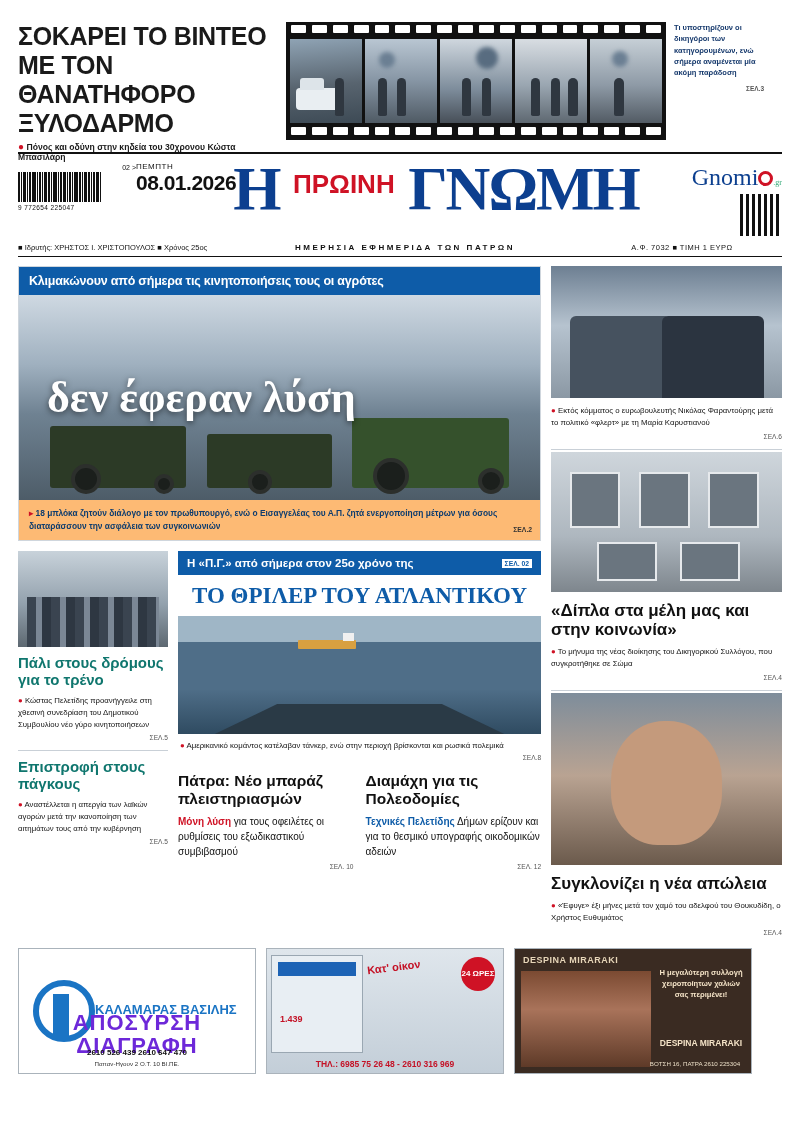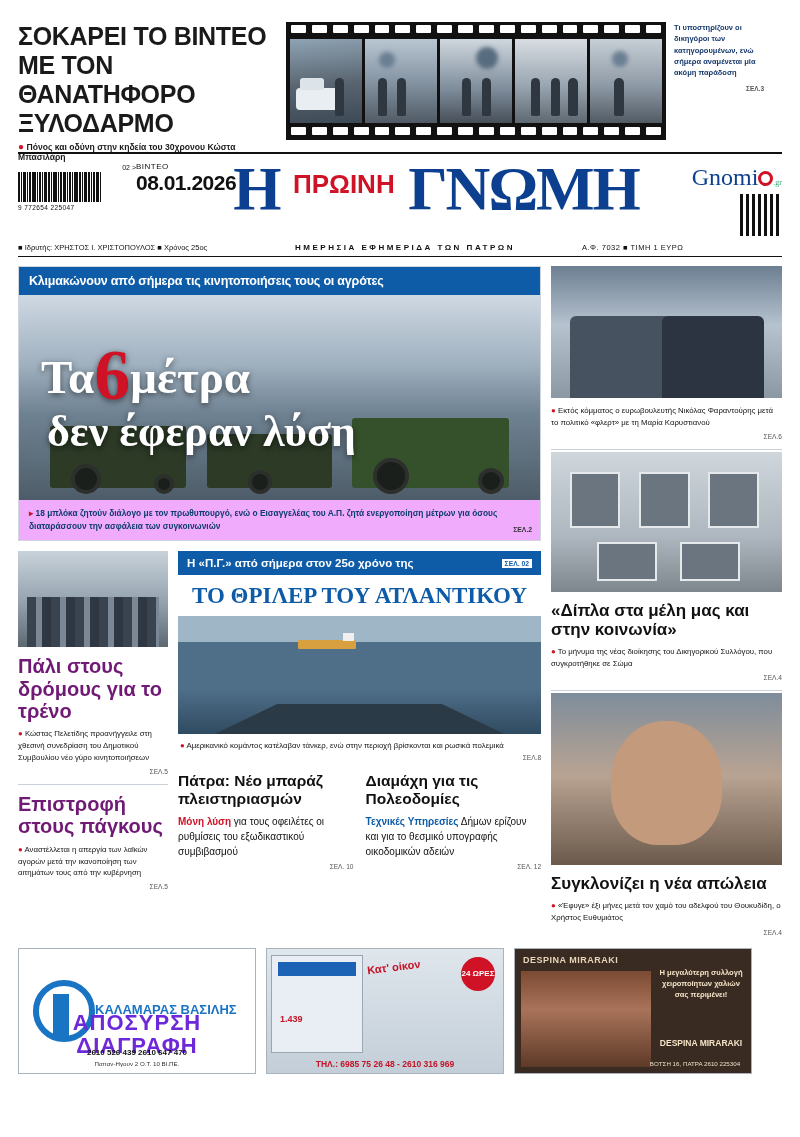--- a/index.html
+++ b/index.html
@@ -73,21 +73,21 @@
   .gnomi { font-size: 24px; color:#0c3f8f; font-weight:normal; font-family:"Liberation Serif",serif;}
   .gnomi .o { display:inline-block; width:15px;height:15px;border:3px solid #cf1225; border-radius:50%; vertical-align:-1px;}
   .gnomi .gr { font-size:8px; color:#3a7; }
   .qr { width: 42px; height: 42px; background:
       repeating-linear-gradient(90deg,#111 0 3px,#fff 3px 6px),
       repeating-linear-gradient(0deg,#111 0 3px,transparent 3px 6px);
       display:inline-block; margin-top:3px; }
   .mh-bottom { display:flex; align-items:center; font-size:7.5px; padding:3px 0 4px; color:#111;}
   .mh-bottom .l { width: 210px; }
   .mh-bottom .c { flex:1; text-align:center; letter-spacing:2.5px; font-weight:bold; font-size:8px;}
-  .mh-bottom .r { width: 200px; text-align:left; letter-spacing:.5px;}
+  .mh-bottom .r { width: 200px; text-align:center; letter-spacing:.5px;}
   .sq { color:#111; }
 
   
   .main { display: flex; gap: 10px; margin-top: 9px; }
   .col-left { width: 530px; }
   .col-right { width: 234px; }
 
   
   .lead { border: 1px solid #cfd6dd; }
   .lead .kicker {
@@ -104,34 +104,34 @@
   .lead .photo .wheel { position:absolute; bottom:3%; border-radius:50%; background:#1b1f1c; border:4px solid #2c2f2c;}
   .lead .headline {
     position: absolute; left: 0; right: 0; top: 0; bottom: 0;
     display: flex; flex-direction: column; justify-content: center;
     padding-left: 22px;
   }
   .hl1 { font-size: 47px; font-weight: bold; color:#fff; text-shadow: 0 2px 6px rgba(0,0,0,.55); line-height: .95; font-family:"Liberation Serif",serif;}
   .hl1 .six { color:#cf1225; font-size: 72px; vertical-align:-6px; }
   .hl2 { font-size: 44px; font-weight: bold; color:#fff; text-shadow: 0 2px 6px rgba(0,0,0,.55); line-height: 1; font-family:"Liberation Serif",serif; padding-left: 6px;}
   .lead .caption {
-    background:#f0abfc; color:#0d3c6e; font-size: 8.4px; font-weight:bold;
+    background:#fdba74; color:#0d3c6e; font-size: 8.4px; font-weight:bold;
     padding: 7px 10px 8px; line-height:1.5; position:relative;
   }
   .lead .caption .tri { color:#cf1225; }
   .lead .caption .pg { position:absolute; right:8px; bottom:5px; font-size:6.8px; color:#333;}
 
   
   .band2 { display:flex; gap:10px; margin-top:10px; }
   .b2-left { width: 150px; }
   .b2-right { flex:1; }
   .ph { background: linear-gradient(180deg,#c8d2da 0%,#93a1ad 55%,#5d6871 100%); position:relative; overflow:hidden;}
   .ph.people:after{content:"";position:absolute;left:6%;bottom:0;width:88%;height:52%;
      background:repeating-linear-gradient(90deg,#3a4450 0 9px,#7b8795 9px 15px,#2e3742 15px 24px);}
-  .b2-left h3 { font-size: 20px; font-weight:bold; color:#701a75; line-height:1.12; margin-top:8px;}
+  .b2-left h3 { font-size: 15px; font-weight:bold; color:#0f766e; line-height:1.12; margin-top:8px;}
   .b2-left p { font-size: 7.8px; line-height:1.52; color:#111; margin-top:6px; }
   .b2-left p .bl { color:#cf1225; }
   .pgref { font-size:6.6px; color:#555; text-align:right; margin-top:4px; }
   .divider { border-top:1px solid #c9d0d7; margin:9px 0 0; }
 
   .b2-right .kick2 {
     background:#0e5ca8; color:#fff; font-size:11.5px; font-weight:bold; padding:6px 9px;
     display:flex; justify-content:space-between; align-items:center;
   }
   .b2-right .kick2 .p { font-size:6.8px; background:#fff; color:#0e5ca8; padding:1px 3px; }
@@ -315,21 +315,21 @@
             <i style="width:2px"></i>
           <i style="width:1px"></i>
             <i style="width:2px"></i>
             <i style="width:3px"></i>
             <i style="width:1px"></i>
         </div>
         <div class="bc-num">9 772654 225047</div>
       </div>
 
       <div class="mh-date">
-        <div class="dow">ΒΙΝΤΕΟ</div>
+        <div class="dow">ΠΕΜΠΤΗ</div>
         <div class="d">08.01.2026</div>
       </div>
 
       <div class="mh-title">
         <div class="logo">
           <span>Η</span>
           <span class="mid">ΠΡΩΙΝΗ</span>
           <span>ΓΝΩΜΗ</span>
         </div>
       </div>
@@ -367,23 +367,20 @@
         <div class="photo">
           <span class="tractor" style="left:6%;width:26%;height:30%;"></span>
           <span class="tractor" style="left:36%;width:24%;height:26%;"></span>
           <span class="tractor" style="left:64%;width:30%;height:34%;background:#35512c;"></span>
           <span class="wheel" style="left:10%;width:30px;height:30px;"></span>
           <span class="wheel" style="left:26%;width:20px;height:20px;"></span>
           <span class="wheel" style="left:44%;width:24px;height:24px;"></span>
           <span class="wheel" style="left:68%;width:36px;height:36px;"></span>
           <span class="wheel" style="left:88%;width:26px;height:26px;"></span>
           <div class="headline">
-            <div class="hl1">
-              <span>Τα</span><span class="six">6</span><span>μέτρα</span>
-            </div>
             <div class="hl2">δεν έφεραν λύση</div>
           </div>
         </div>
         <div class="caption">
           <span class="tri">▸</span>
           <span>18 μπλόκα ζητούν διάλογο με τον πρωθυπουργό, ενώ ο Εισαγγελέας του Α.Π. ζητά ενεργοποίηση μέτρων για όσους διαταράσσουν την ασφάλεια των συγκοινωνιών</span>
           <span class="pg">ΣΕΛ.2</span>
         </div>
       </div>
 
@@ -418,21 +415,21 @@
           </div>
 
           <div class="twocol">
             <div>
               <h3>Πάτρα: Νέο μπαράζ πλειστηριασμών</h3>
               <p><b class="red">Μόνη λύση</b> <span>για τους οφειλέτες οι ρυθμίσεις του εξωδικαστικού συμβιβασμού</span></p>
               <div class="pgref">ΣΕΛ. 10</div>
             </div>
             <div>
               <h3>Διαμάχη για τις Πολεοδομίες</h3>
-              <p><b class="blue">Τεχνικές Υπηρεσίες</b> <span>Δήμων ερίζουν και για το θεσμικό υπογραφής οικοδομικών αδειών</span></p>
+              <p><b class="blue">Τεχνικές Πελετίδης</b> <span>Δήμων ερίζουν και για το θεσμικό υπογραφής οικοδομικών αδειών</span></p>
               <div class="pgref">ΣΕΛ. 12</div>
             </div>
           </div>
         </div>
       </div>
     </div>
 
     <div class="col-right rcol">
       <div>
         <div class="rimg panel1">

